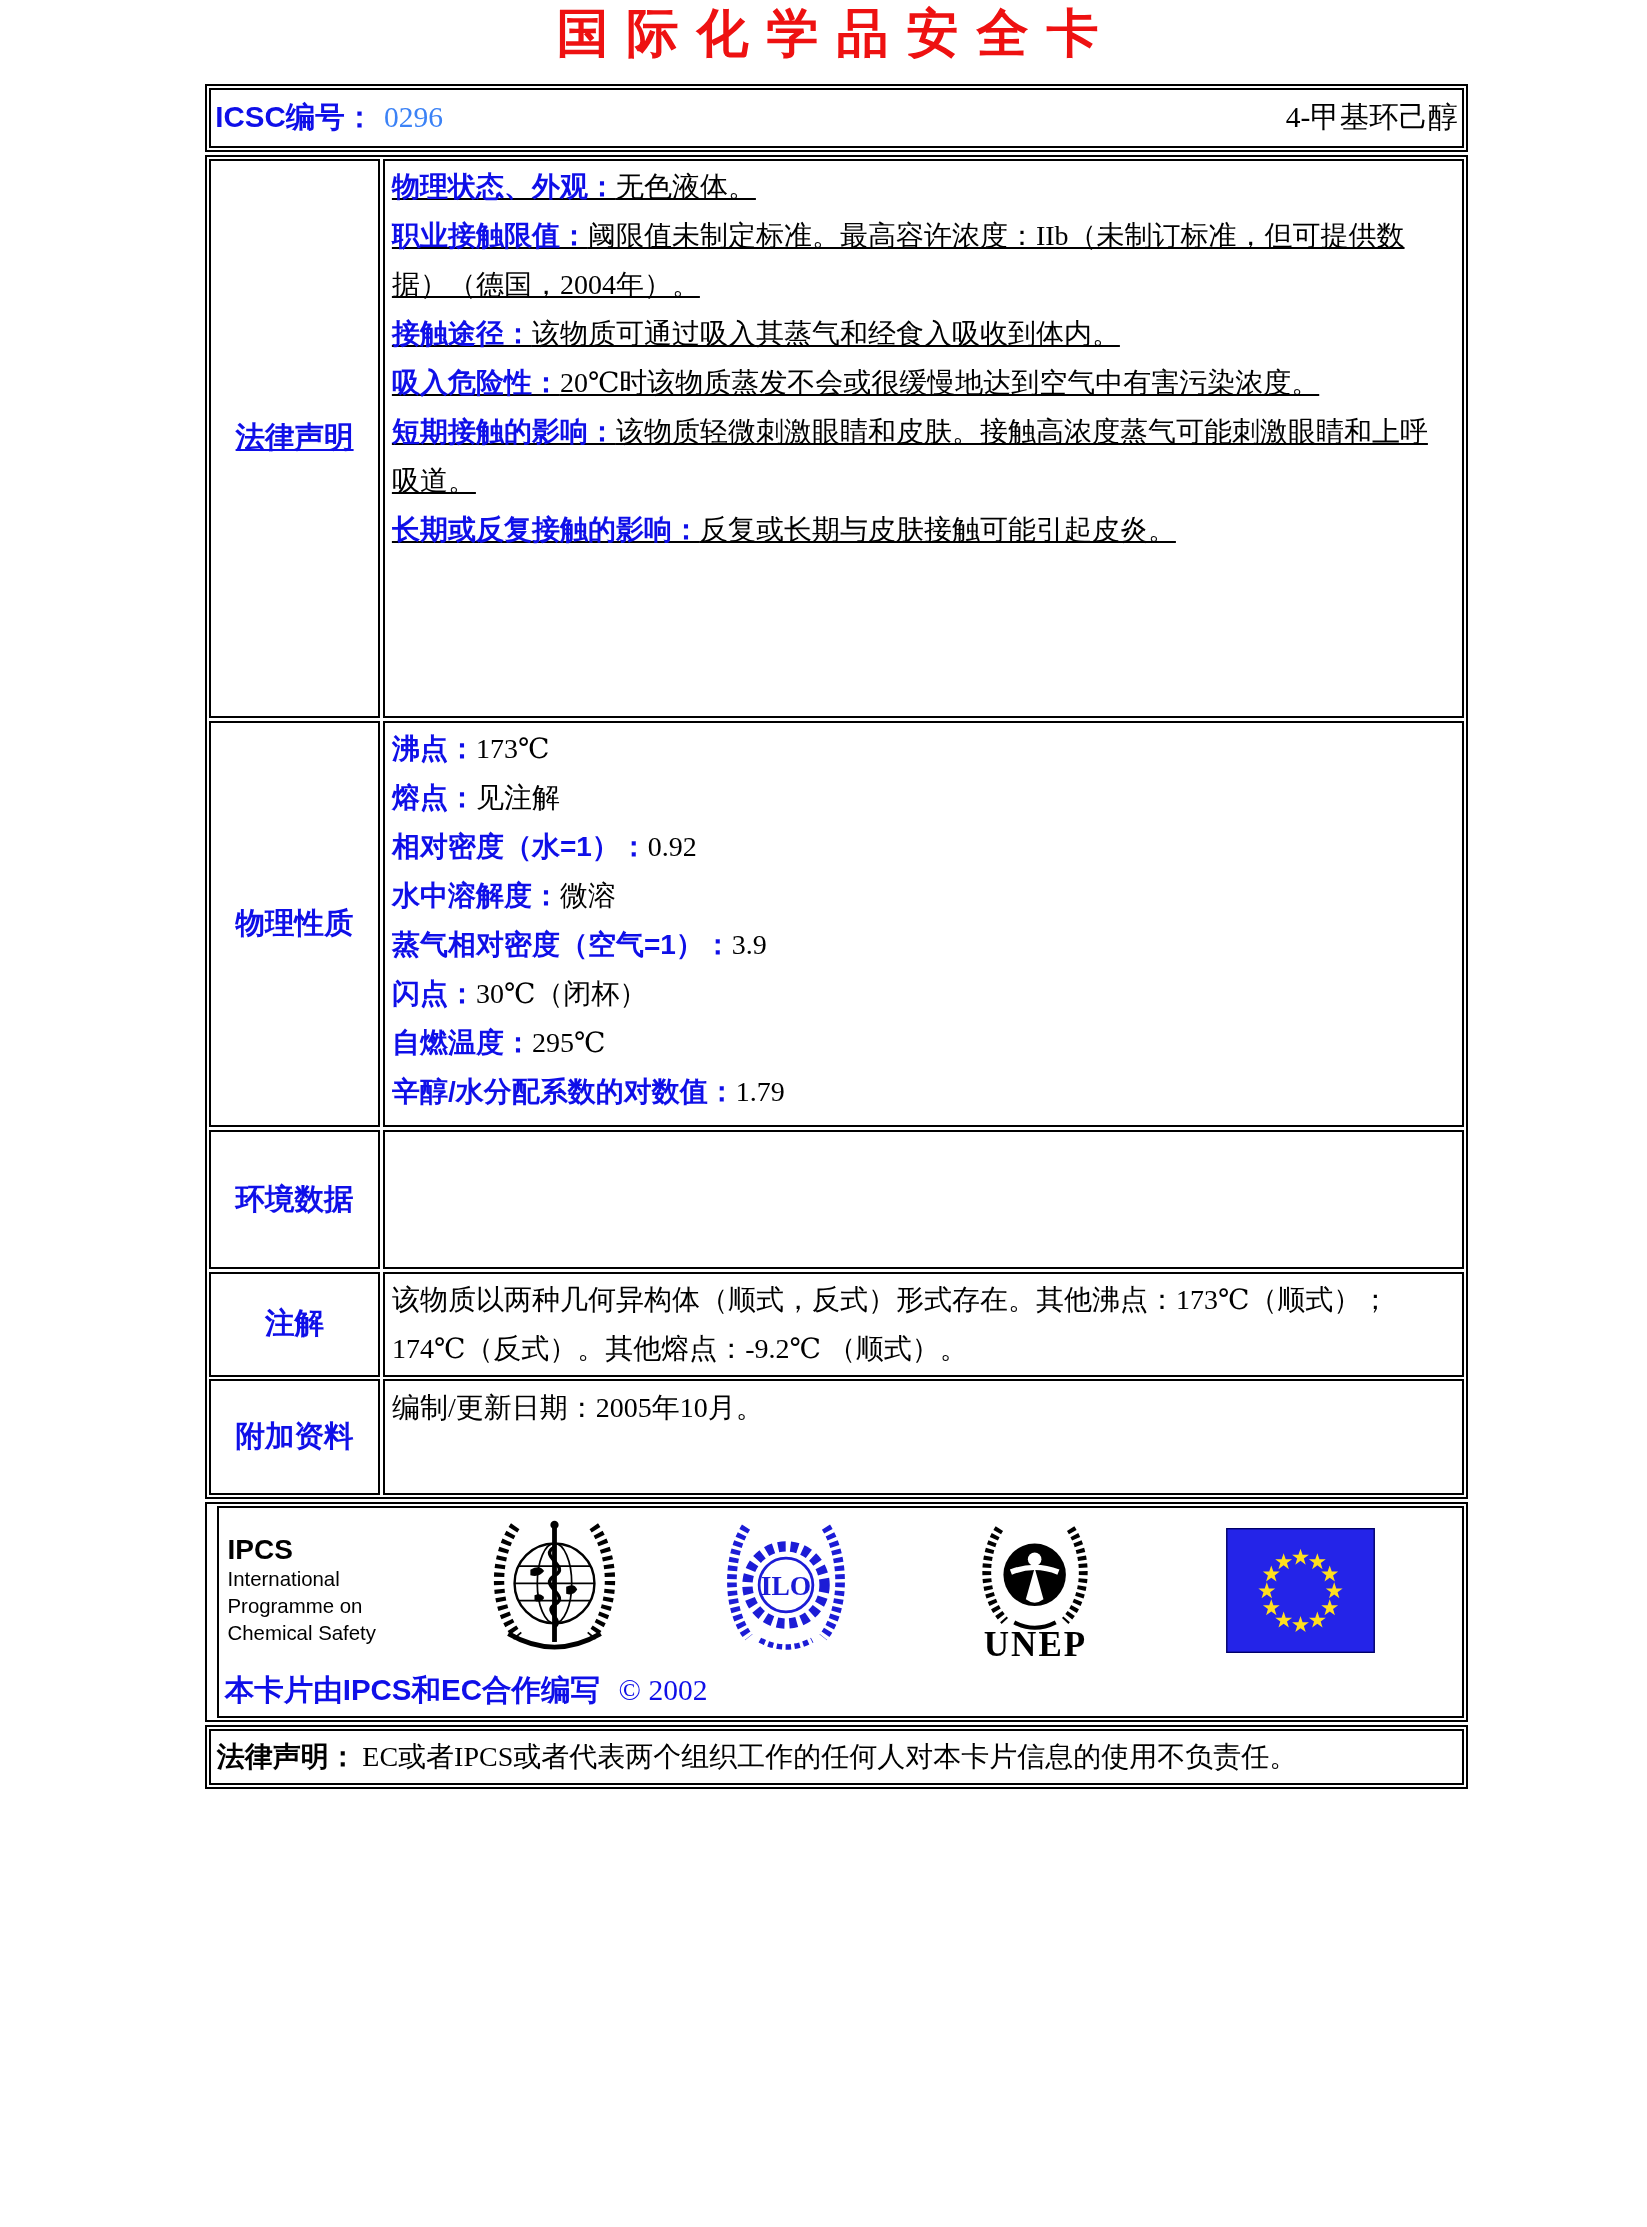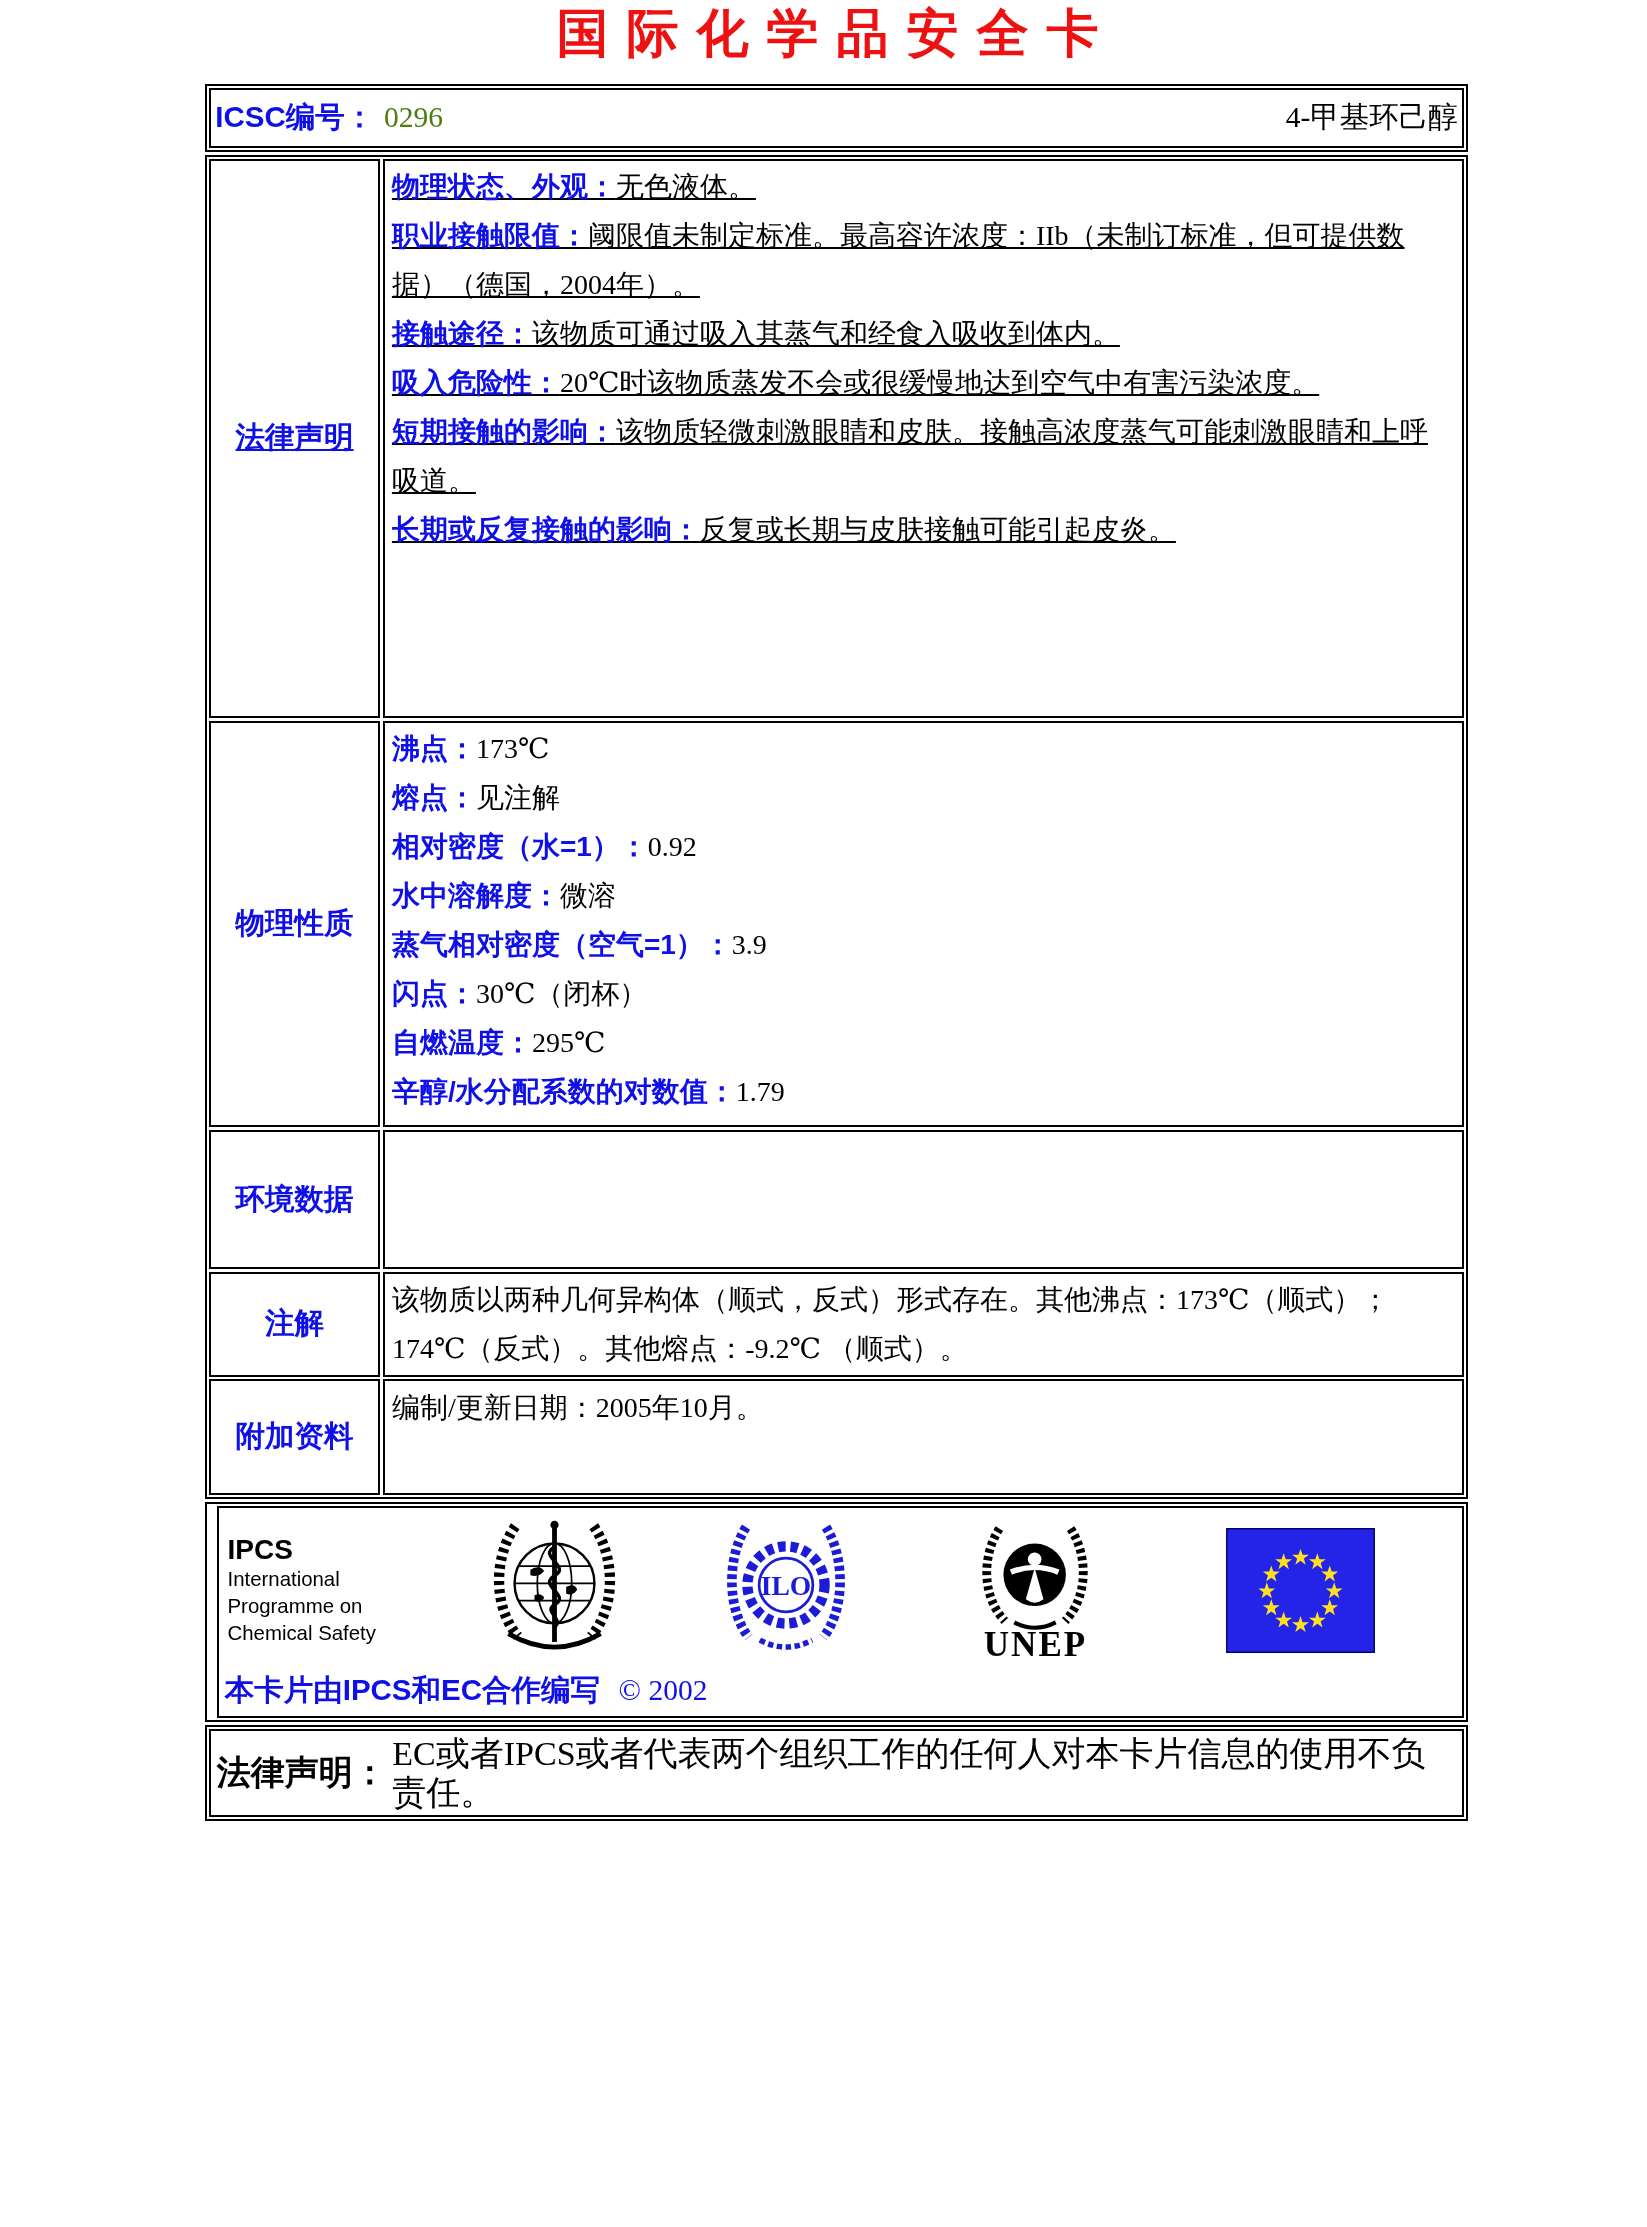--- a/index.html
+++ b/index.html
@@ -20,21 +20,21 @@
   .tbl + .tbl{margin-top:2.8px;}
   .cell{border:2.1px solid #000;background:#fff;}
   .header-cell{
     height:56px;display:flex;align-items:center;justify-content:space-between;
     padding:0 4.2px;font-size:29.5px;
   }
   .blue-key{
     color:#0f0fe8;font-weight:bold;
     font-family:"Liberation Sans","DejaVu Sans",sans-serif;
   }
-  .icsc-number{margin-left:9.8px;color:#4d7c0f;}
+  .icsc-number{margin-left:9.8px;color:#3b82f6;}
   .chem-name{color:#000;}
   .row{display:flex;gap:2.8px;}
   .row + .row{margin-top:2.8px;}
   .label-cell{
     flex:0 0 167px;display:flex;align-items:center;justify-content:center;
     color:#0f0fe8;font-weight:bold;font-size:29.5px;
     font-family:"Liberation Sans","DejaVu Sans",sans-serif;
     text-align:center;
   }
   .content-cell{flex:1;padding:1.4px 7px;font-size:28px;line-height:49px;}
@@ -62,21 +62,21 @@
   .unep-word{
     font-size:35px;font-weight:bold;letter-spacing:2.1px;line-height:35px;
     font-family:"Liberation Serif","DejaVu Serif",serif;margin-top:-4.2px;
   }
   .credit-line{
     text-align:left;margin-top:7px;font-size:29.5px;line-height:38px;color:#0f0fe8;
   }
   .credit-main{font-weight:bold;font-family:"Liberation Sans","DejaVu Sans",sans-serif;}
   .credit-year{font-family:"Liberation Serif","DejaVu Serif",serif;margin-left:11.2px;}
   .legal-cell{
-    min-height:46px;display:flex;align-items:center;padding:2.8px 5.6px;font-size:34px;line-height:39px;
+    min-height:46px;display:flex;align-items:center;padding:2.8px 5.6px;font-size:28px;line-height:39px;
   }
   .legal-label{
     color:#000;font-weight:bold;white-space:nowrap;
     font-family:"Liberation Sans","DejaVu Sans",sans-serif;
   }
   .legal-text{margin-left:5.6px;}
 </style>
 </head>
 <body>
 

